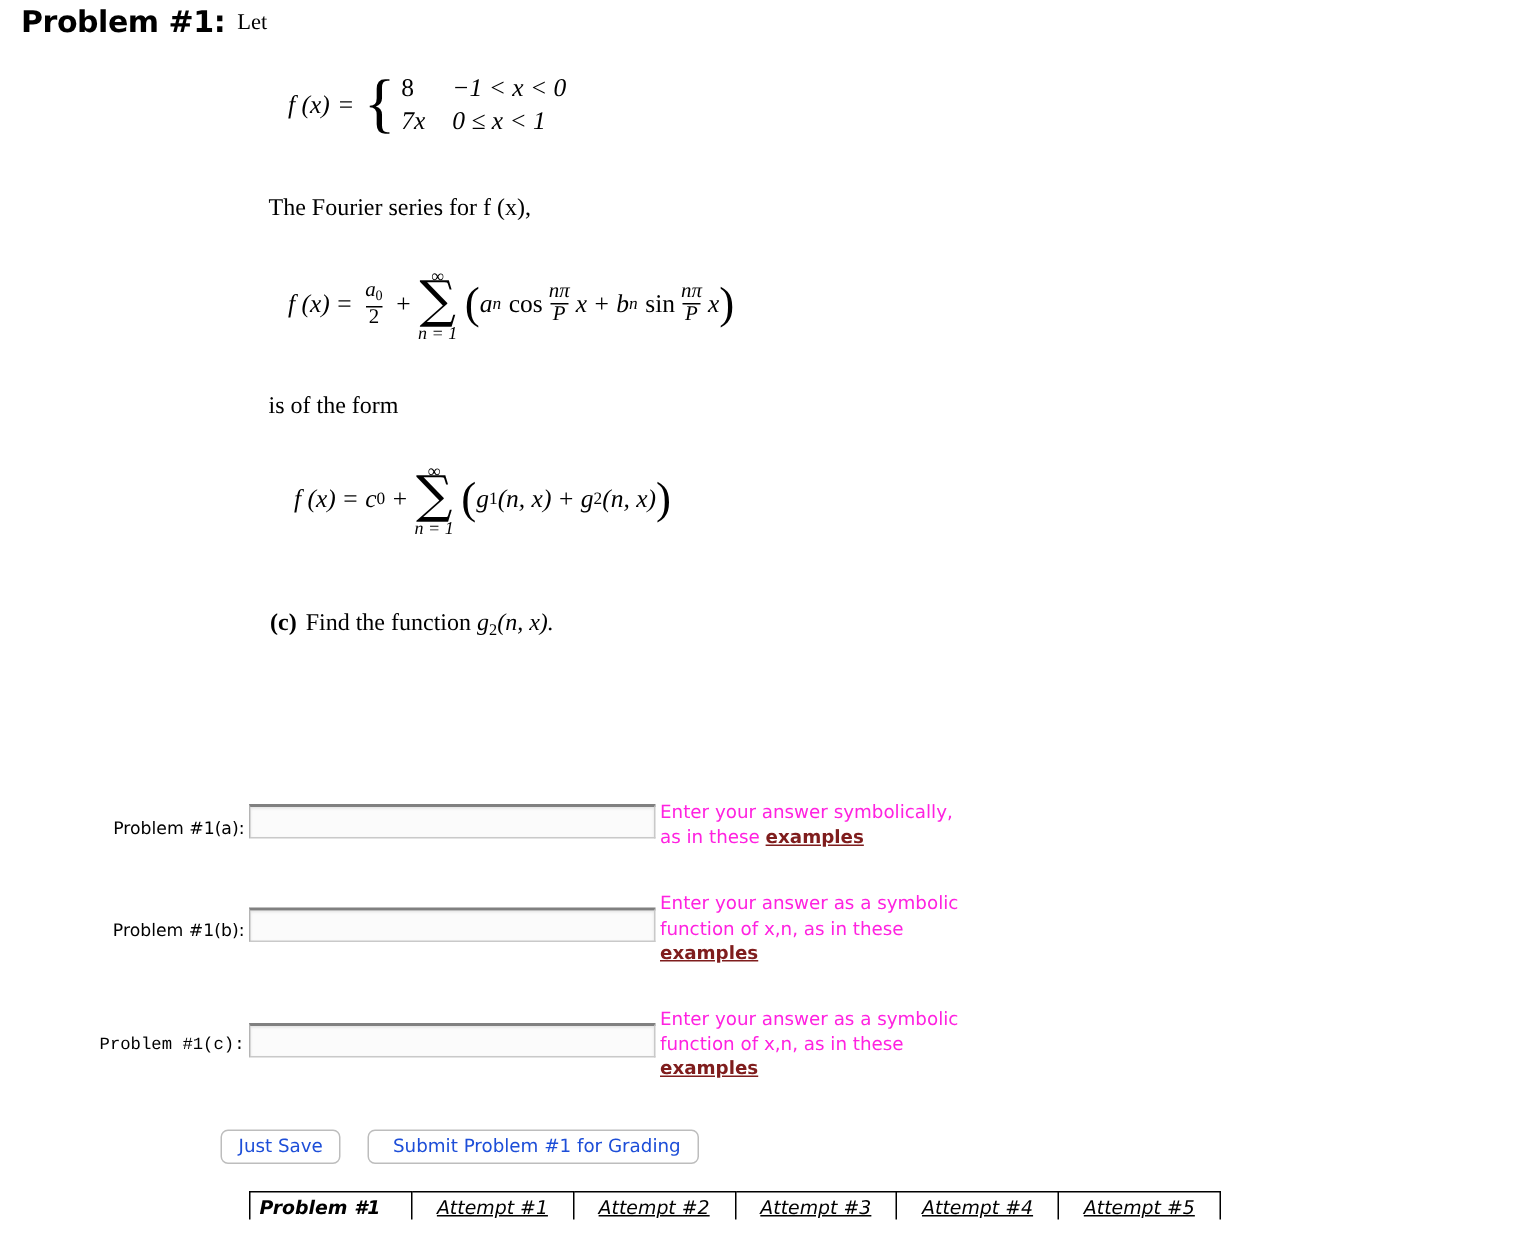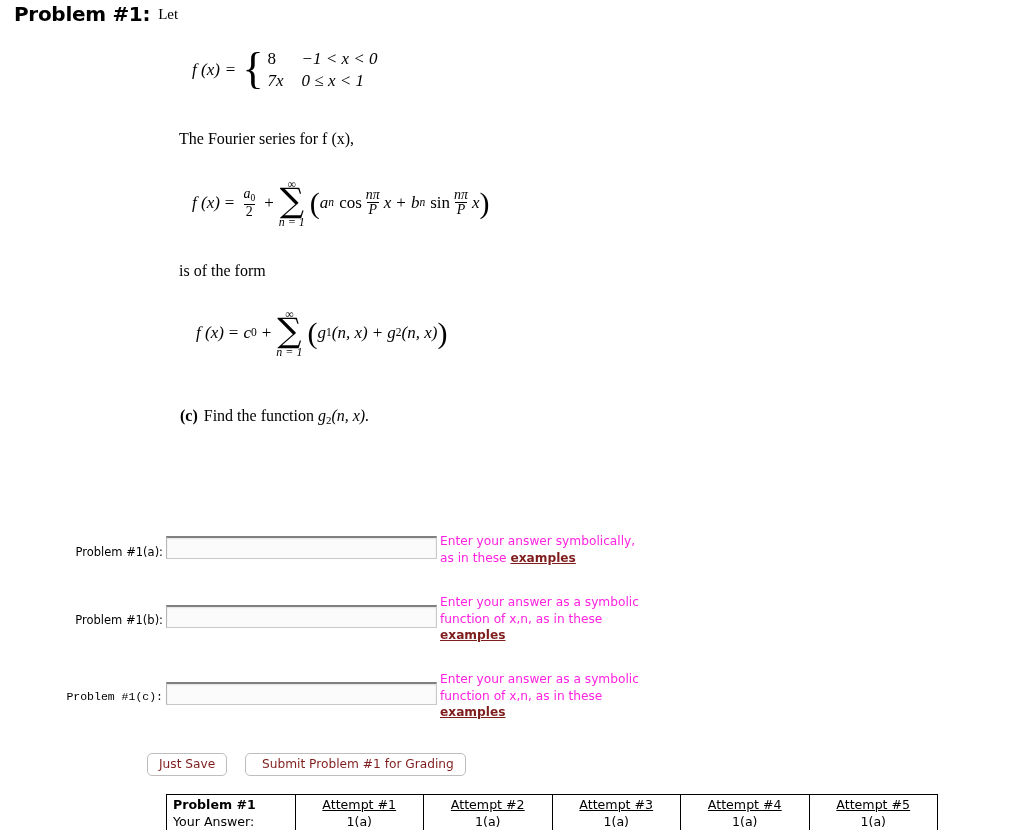--- a/index.html
+++ b/index.html
@@ -164,36 +164,37 @@
 
   
   .btn {
     position: absolute;
     font-family: "DejaVu Sans", sans-serif;
     font-size: 12.2px;
     background: #ffffff;
     border: 1px solid #bdbdbd;
     border-radius: 5px;
     padding: 3px 11px;
-    color: #7f1d1d;
+    color: #1d4ed8;
     cursor: pointer;
     line-height: 15px;
   }
   #btn-just-save { left: 147px; top: 753px; }
   #btn-submit { left: 245px; top: 753px; padding-left: 16px; }
 
   
   #attempts-table {
     position: absolute;
     left: 166px;
     top: 794px;
-    width: 772px;
+    width: 648px;
     border-collapse: collapse;
     font-family: "DejaVu Sans", sans-serif;
     font-size: 12.6px;
+    font-style: italic;
   }
   #attempts-table td {
     border-left: 1px solid #000;
     border-right: 1px solid #000;
     padding: 1px 6px;
     vertical-align: top;
     white-space: nowrap;
   }
   #attempts-table tr.head-row td { border-top: 1px solid #000; padding-top: 2px; }
   #attempts-table td.col-first {
@@ -342,22 +343,14 @@
 <table id="attempts-table">
   <tbody>
     <tr class="head-row">
       <td class="col-first"><span class="th-bold">Problem #1</span></td>
       <td class="col-att"><span class="th-link">Attempt #1</span></td>
       <td class="col-att"><span class="th-link">Attempt #2</span></td>
       <td class="col-att"><span class="th-link">Attempt #3</span></td>
       <td class="col-att"><span class="th-link">Attempt #4</span></td>
       <td class="col-att"><span class="th-link">Attempt #5</span></td>
     </tr>
-    <tr>
-      <td class="col-first">Your Answer:</td>
-      <td class="col-att">1(a)</td>
-      <td class="col-att">1(a)</td>
-      <td class="col-att">1(a)</td>
-      <td class="col-att">1(a)</td>
-      <td class="col-att">1(a)</td>
-    </tr>
   </tbody>
 </table>
 
 </body></html>

